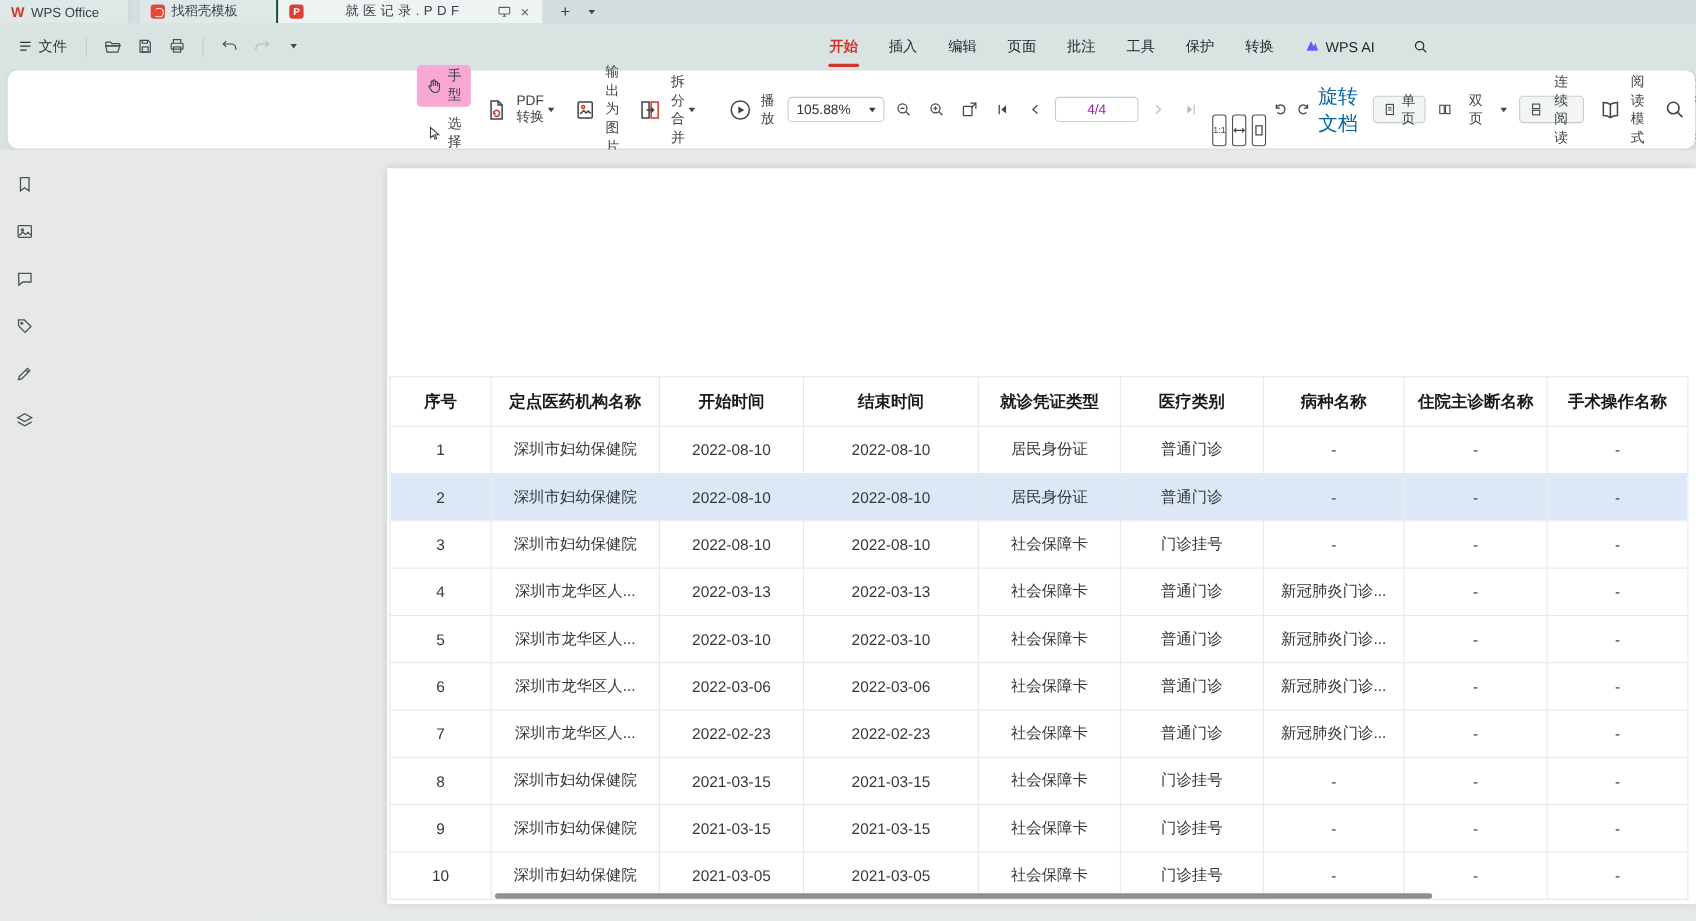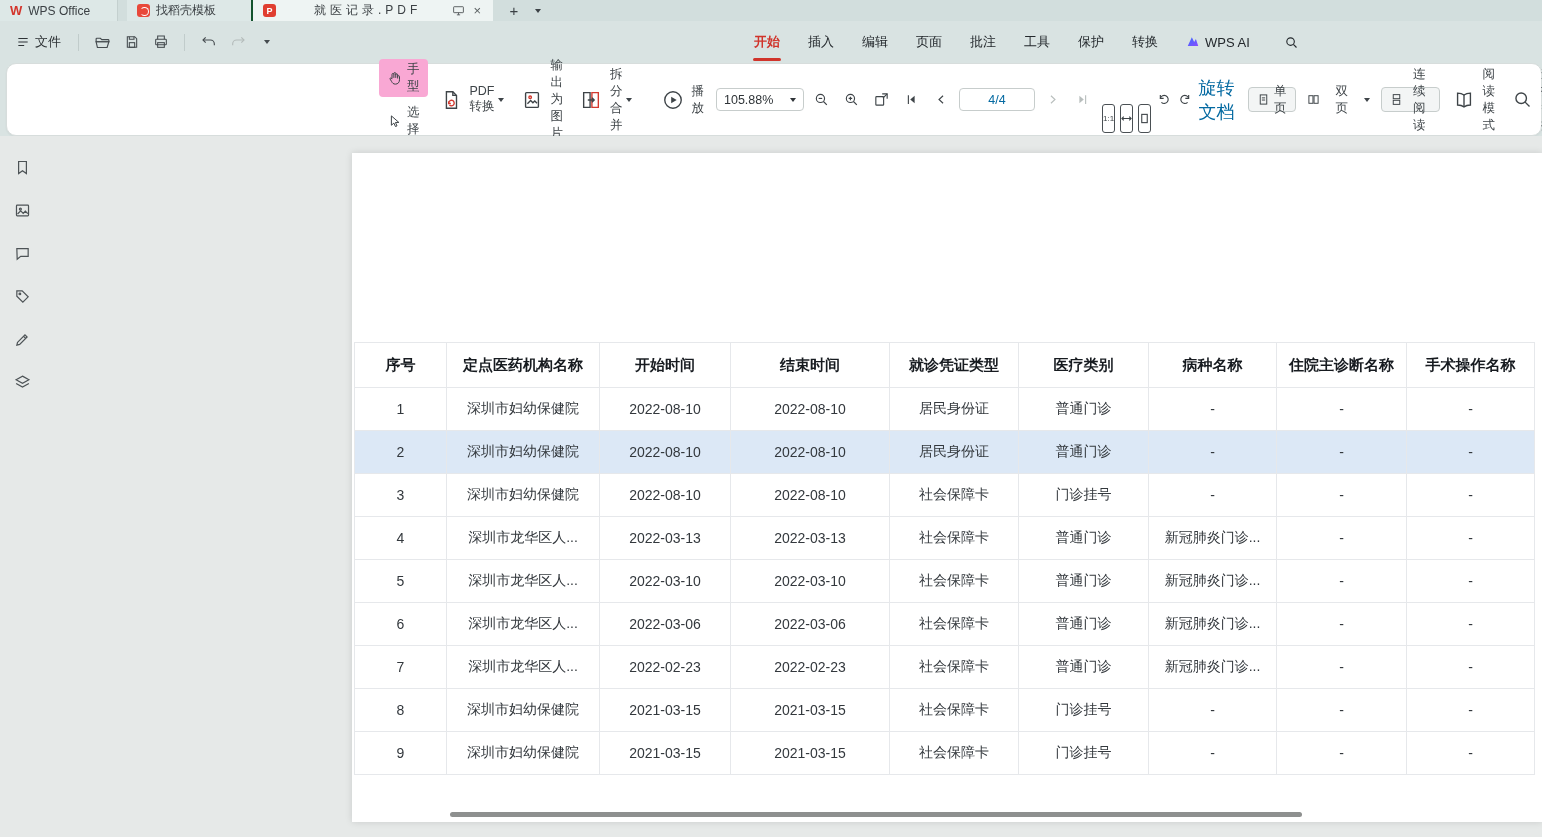--- a/index.html
+++ b/index.html
@@ -47,21 +47,21 @@
   .tool-sm.active { background:#f9a8d4; }
   .big-btn { display:flex; flex-direction:row; align-items:center; gap:8px; font-size:12.5px; color:#3e4448; border:none; background:none; padding:2px 5px; }
   .lbl-row { display:flex; align-items:center; gap:3px; }
   .vsep { width:1px; height:50px; background:#e6eae9; margin:0 3px; }
   .two-rows { display:flex; gap:7px; }
   .trow { display:flex; align-items:center; gap:5px; }
   .zoom-select { display:flex; align-items:center; justify-content:space-between; width:88px; height:23px; border:1px solid #c7cdcc; border-radius:4px; padding:0 7px; font-size:12.5px; background:#fff; color:#2f3438; }
   .sq-btn { width:25px; height:23px; display:flex; align-items:center; justify-content:center; background:none; border:none; color:#3e4448; }
   .sq-btn.disabled { color:#b8bebd; cursor:default; }
   .mini-box { width:20px; height:29px; border:1.4px solid #4a5054; border-radius:3px; font-size:8px; font-weight:normal; display:flex; align-items:center; justify-content:center; color:#3e4448; background:none;margin-top:38px; }
-  .page-box { width:76px; height:23px; border:1px solid #c7cdcc; border-radius:4px; display:flex; align-items:center; justify-content:center; font-size:12.5px; background:#fff; color:#0369a1; }
+  .page-box { width:76px; height:23px; border:1px solid #c7cdcc; border-radius:4px; display:flex; align-items:center; justify-content:center; font-size:12.5px; background:#fff; color:#a21caf; }
   .pill { display:flex; align-items:center; gap:4px; height:25px; padding:0 8px; border:1px solid #c7cdcc; border-radius:4px; background:#f3f5f5; font-size:12.5px; color:#3e4448; }
   .flat { display:flex; align-items:center; gap:16px; height:25px; padding:0 6px; border:none; background:none; font-size:12.5px; color:#3e4448; }
   .rot-lbl { font-size:18px; color:#0369a1; }
   .txt-ic { font-size:10.5px; font-weight:bold; color:#3e4448; line-height:1; }
 
   
   .workspace { position:absolute; top:136px; left:0; right:0; bottom:0; background:#e6e9e8; }
   .doc-tools { position:absolute; left:0; top:20px; width:44px; display:flex; flex-direction:column; align-items:center; gap:21px; }
   .side-btn { width:26px; height:22px; display:flex; align-items:center; justify-content:center; background:none; border:none; color:#4d5356; }
 
@@ -650,18 +650,29 @@
           <td>9</td>
             <td>深圳市妇幼保健院</td>
             <td>2021-03-15</td>
             <td>2021-03-15</td>
             <td>社会保障卡</td>
             <td>门诊挂号</td>
             <td>-</td>
             <td>-</td>
             <td>-</td>
         </tr>
+        <tr>
+          <td>10</td>
+            <td>深圳市妇幼保健院</td>
+            <td>2021-03-05</td>
+            <td>2021-03-05</td>
+            <td>社会保障卡</td>
+            <td>门诊挂号</td>
+            <td>-</td>
+            <td>-</td>
+            <td>-</td>
+        </tr>
       </tbody>
     </table>
   </div>
 
   <div class="hscroll"></div>
 </div>
 
 </body></html>

